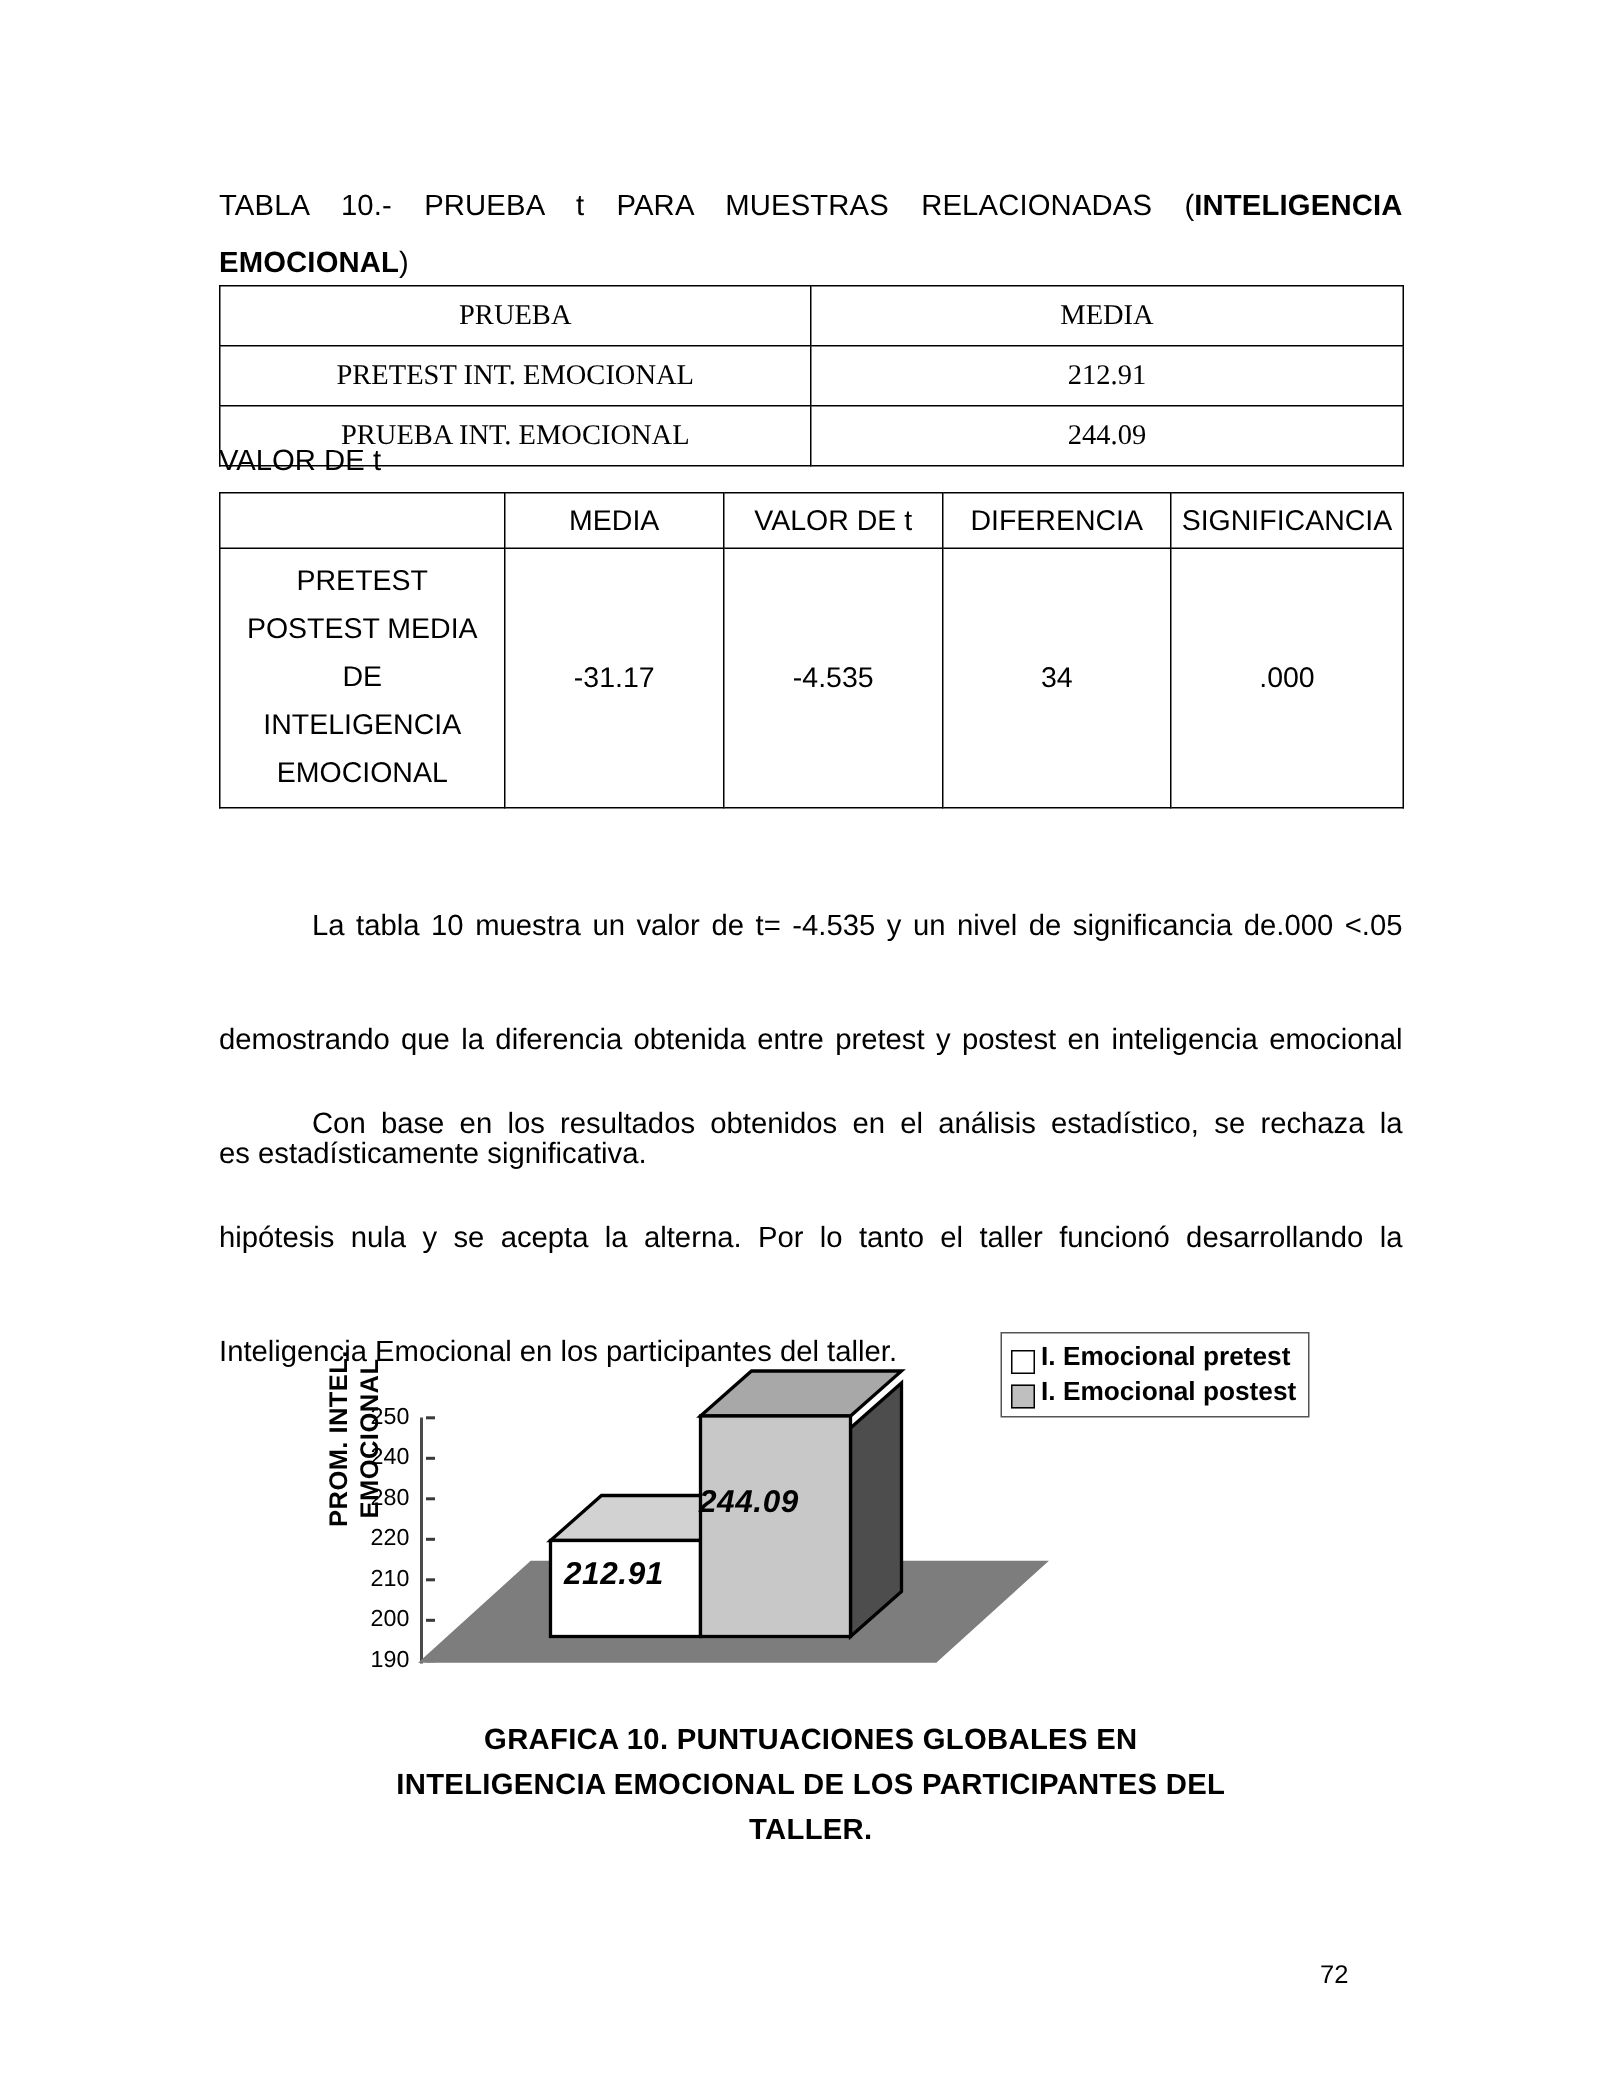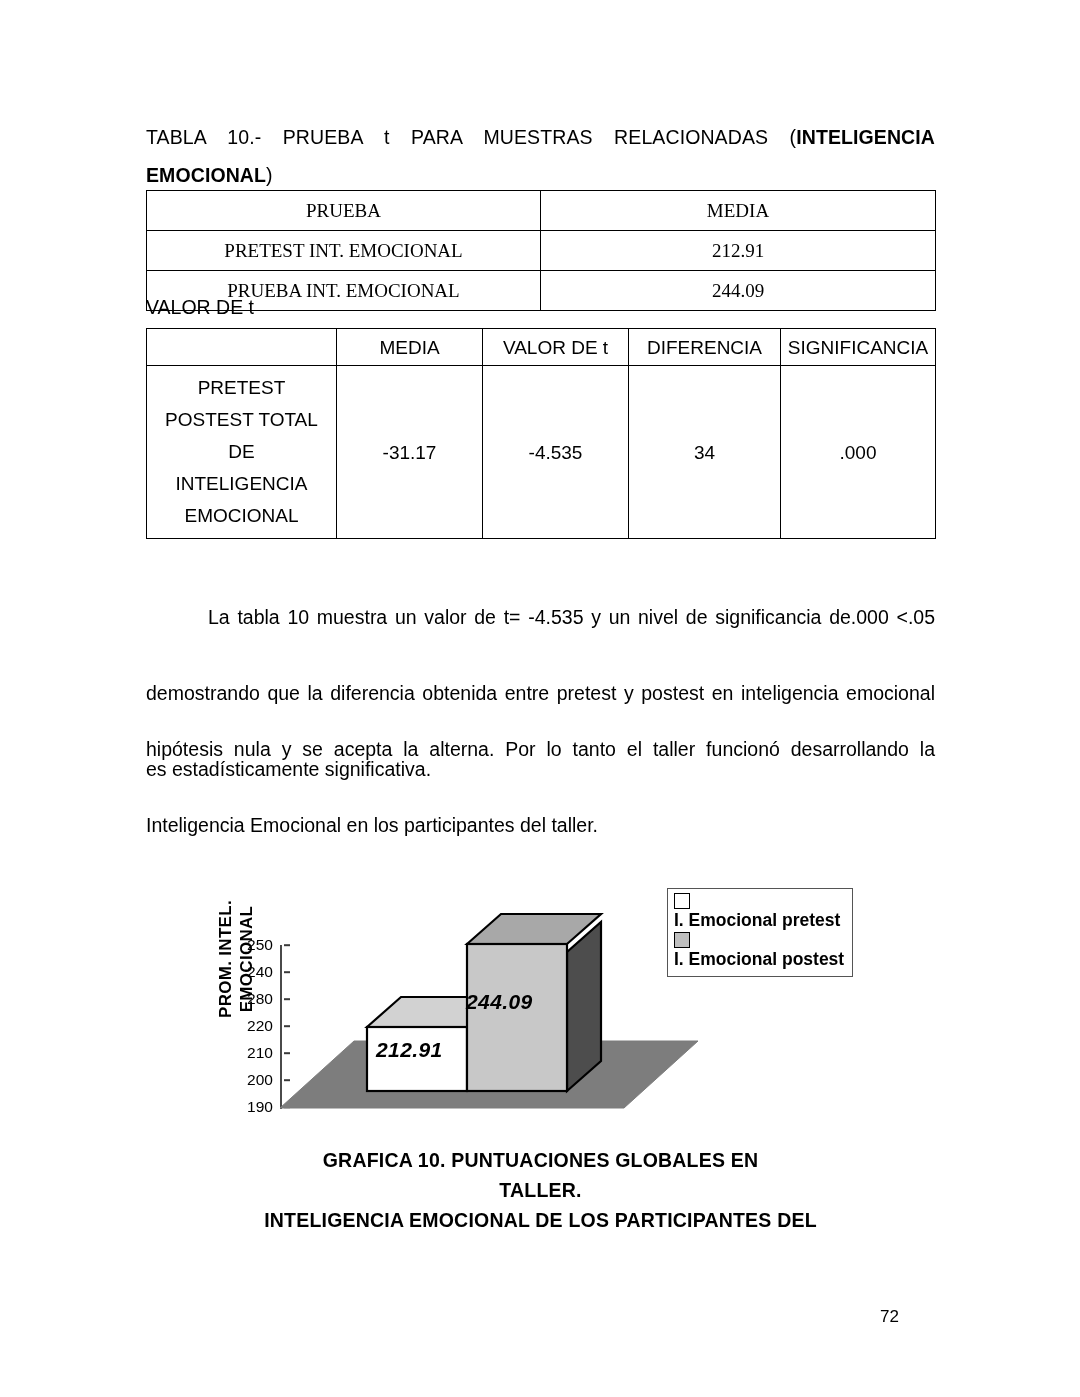--- a/index.html
+++ b/index.html
@@ -168,26 +168,25 @@
   .legend {
     position: absolute;
     left: 489px;
     top: 8px;
     border: 1.4px solid #555;
     background: #fff;
     padding: 4px 8px 5px 6px;
   }
   .legend-row {
     display: flex;
-    align-items: flex-start;
+    align-items: flex-end;
     font-size: 17.5px;
     font-weight: bold;
     line-height: 23px;
     white-space: nowrap;
-    flex-direction: column;
   }
   .swatch {
     width: 14px;
     height: 14px;
     border: 1.6px solid #000;
     margin-right: 4px;
     flex: 0 0 auto;
   }
   .sw-pretest { background: #ffffff; }
   .sw-postest { background: #bfbfbf; }
@@ -266,40 +265,41 @@
       <tr>
         <td></td>
         <td>MEDIA</td>
         <td>VALOR DE t</td>
         <td>DIFERENCIA</td>
         <td>SIGNIFICANCIA</td>
       </tr>
       <tr>
         <td class="rowlabel">
           <div>PRETEST</div>
-          <div>POSTEST TOTAL</div>
+          <div>POSTEST MEDIA</div>
           <div>DE</div>
           <div>INTELIGENCIA</div>
           <div>EMOCIONAL</div>
         </td>
         <td>-31.17</td>
         <td>-4.535</td>
         <td>34</td>
         <td>.000</td>
       </tr>
     </tbody>
   </table>
 
   <div class="para" id="para-1">
     <span class="l j"><span class="ind"></span><span>La tabla 10 muestra un valor de t= -4.535  y un nivel de significancia de.000 &lt;.05</span></span>
     <span class="l j">demostrando que la diferencia obtenida entre pretest y postest en inteligencia emocional</span>
     <span class="l">es estadísticamente significativa.</span>
   </div>
 
   <div class="para" id="para-2">
+    <span class="l j"><span class="ind"></span><span>Con base en los resultados obtenidos en el análisis estadístico, se rechaza la</span></span>
     <span class="l j">hipótesis nula y se acepta la alterna. Por lo tanto el taller funcionó desarrollando la</span>
     <span class="l">Inteligencia Emocional en los participantes del taller.</span>
   </div>
 
   <div class="chart-area">
 
     <div class="axis-title">
       <div>PROM. INTEL.</div>
       <div>EMOCIONAL</div>
     </div>
@@ -348,19 +348,19 @@
       </div>
       <div class="legend-row">
         <span class="swatch sw-postest"></span>
         <span>I. Emocional postest</span>
       </div>
     </div>
   </div>
 
   <div class="caption">
     <div>GRAFICA 10.  PUNTUACIONES GLOBALES EN</div>
+    <div>INTELIGENCIA EMOCIONAL DE LOS PARTICIPANTES DEL</div>
     <div>TALLER.</div>
-    <div>INTELIGENCIA EMOCIONAL DE LOS PARTICIPANTES DEL</div>
   </div>
 
   <div class="page-number">72</div>
 
 </div>
 
 </body></html>

